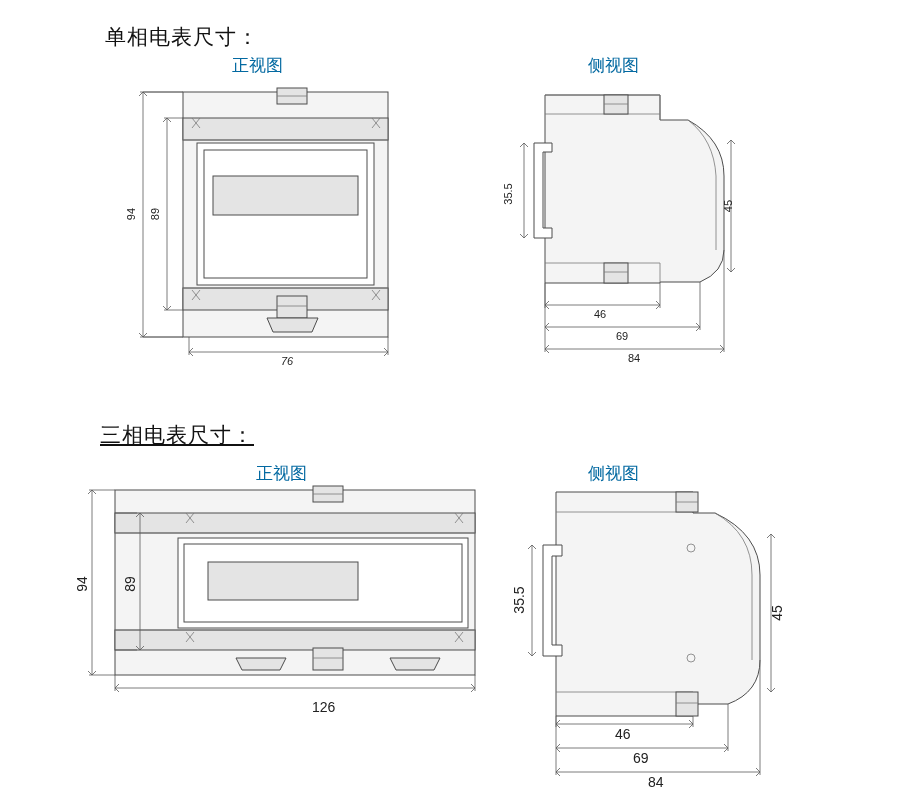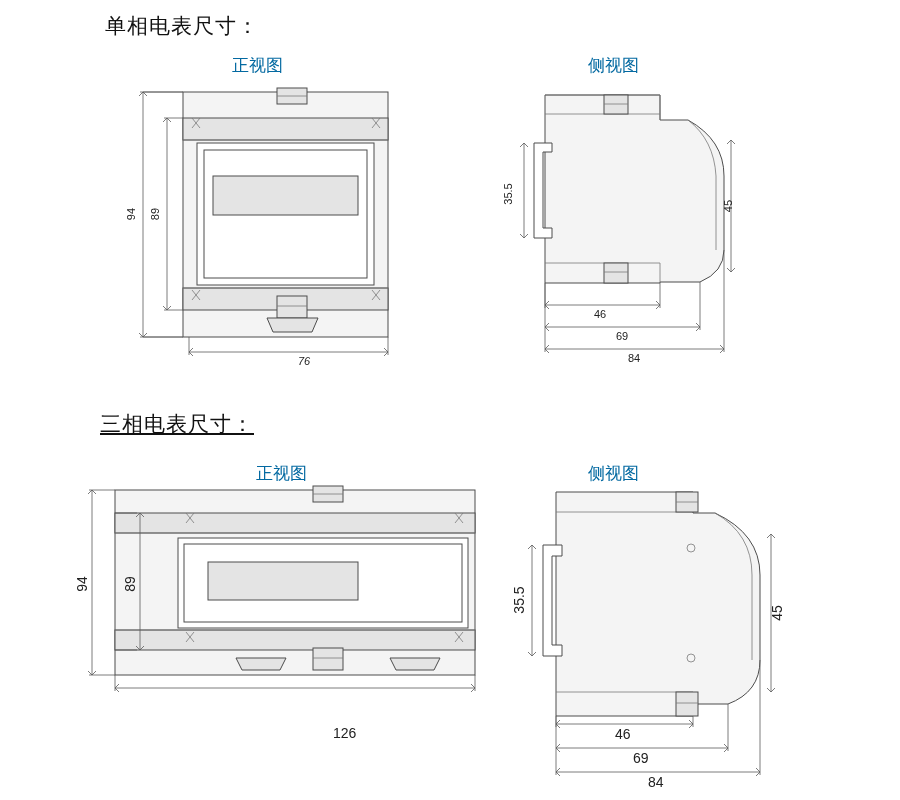--- a/index.html
+++ b/index.html
@@ -14,20 +14,21 @@
     font-family: "Liberation Sans", sans-serif;
     color: #1a1a1a;
     overflow: hidden;
   }
   .section-title {
     position: absolute;
     font-size: 21px;
     letter-spacing: 1px;
     color: #111;
     white-space: nowrap;
+    margin-top: 11px;
   }
   .view-label {
     position: absolute;
     font-size: 17px;
     color: #0369a1;
     white-space: nowrap;
   }
   .dim-label {
     position: absolute;
     font-size: 11px;
@@ -199,21 +200,21 @@
   <path class="ln-dim" d="M556 772 H760"></path>
   <path class="ln-dim" d="M560 768 L556 772 L560 776 M756 768 L760 772 L756 776"></path>
   <path class="ln-dim" d="M760 660 V775"></path>
   <path class="ln-dim" d="M556 716 V775"></path>
 </svg>
 
 <div class="dim-label vert" style="left:125px; top:208px; transform:rotate(-90deg);">94</div>
 
 <div class="dim-label vert" style="left:149px; top:208px; transform:rotate(-90deg);">89</div>
 
-<div class="dim-label" style="left:298px; top:355px;font-style:italic;">76</div>
+<div class="dim-label" style="left:281px; top:355px;font-style:italic;">76</div>
 
 <div class="dim-label vert" style="left:497px; top:188px; transform:rotate(-90deg);">35.5</div>
 
 <div class="dim-label vert" style="left:722px; top:200px; transform:rotate(-90deg);">45</div>
 
 <div class="dim-label" style="left:594px; top:308px;">46</div>
 
 <div class="dim-label" style="left:616px; top:330px;">69</div>
 
 <div class="dim-label" style="left:628px; top:352px;">84</div>
@@ -221,21 +222,21 @@
 <div class="section-title" style="left:100px; top:410px;text-decoration:underline;">三相电表尺寸：</div>
 
 <div class="view-label" style="left:256px; top:462px;">正视图</div>
 
 <div class="view-label" style="left:588px; top:462px;">侧视图</div>
 
 <div class="dim-label big-dim vert" style="left:74px; top:576px; transform:rotate(-90deg);">94</div>
 
 <div class="dim-label big-dim vert" style="left:122px; top:576px; transform:rotate(-90deg);">89</div>
 
-<div class="dim-label big-dim" style="left:312px; top:725px;margin-left:21px;">126</div>
+<div class="dim-label big-dim" style="left:312px; top:699px;">126</div>
 
 <div class="dim-label big-dim vert" style="left:505px; top:592px; transform:rotate(-90deg);">35.5</div>
 
 <div class="dim-label big-dim vert" style="left:769px; top:605px; transform:rotate(-90deg);">45</div>
 
 <div class="dim-label big-dim" style="left:615px; top:726px;">46</div>
 
 <div class="dim-label big-dim" style="left:633px; top:750px;">69</div>
 
 <div class="dim-label big-dim" style="left:648px; top:774px;">84</div>

